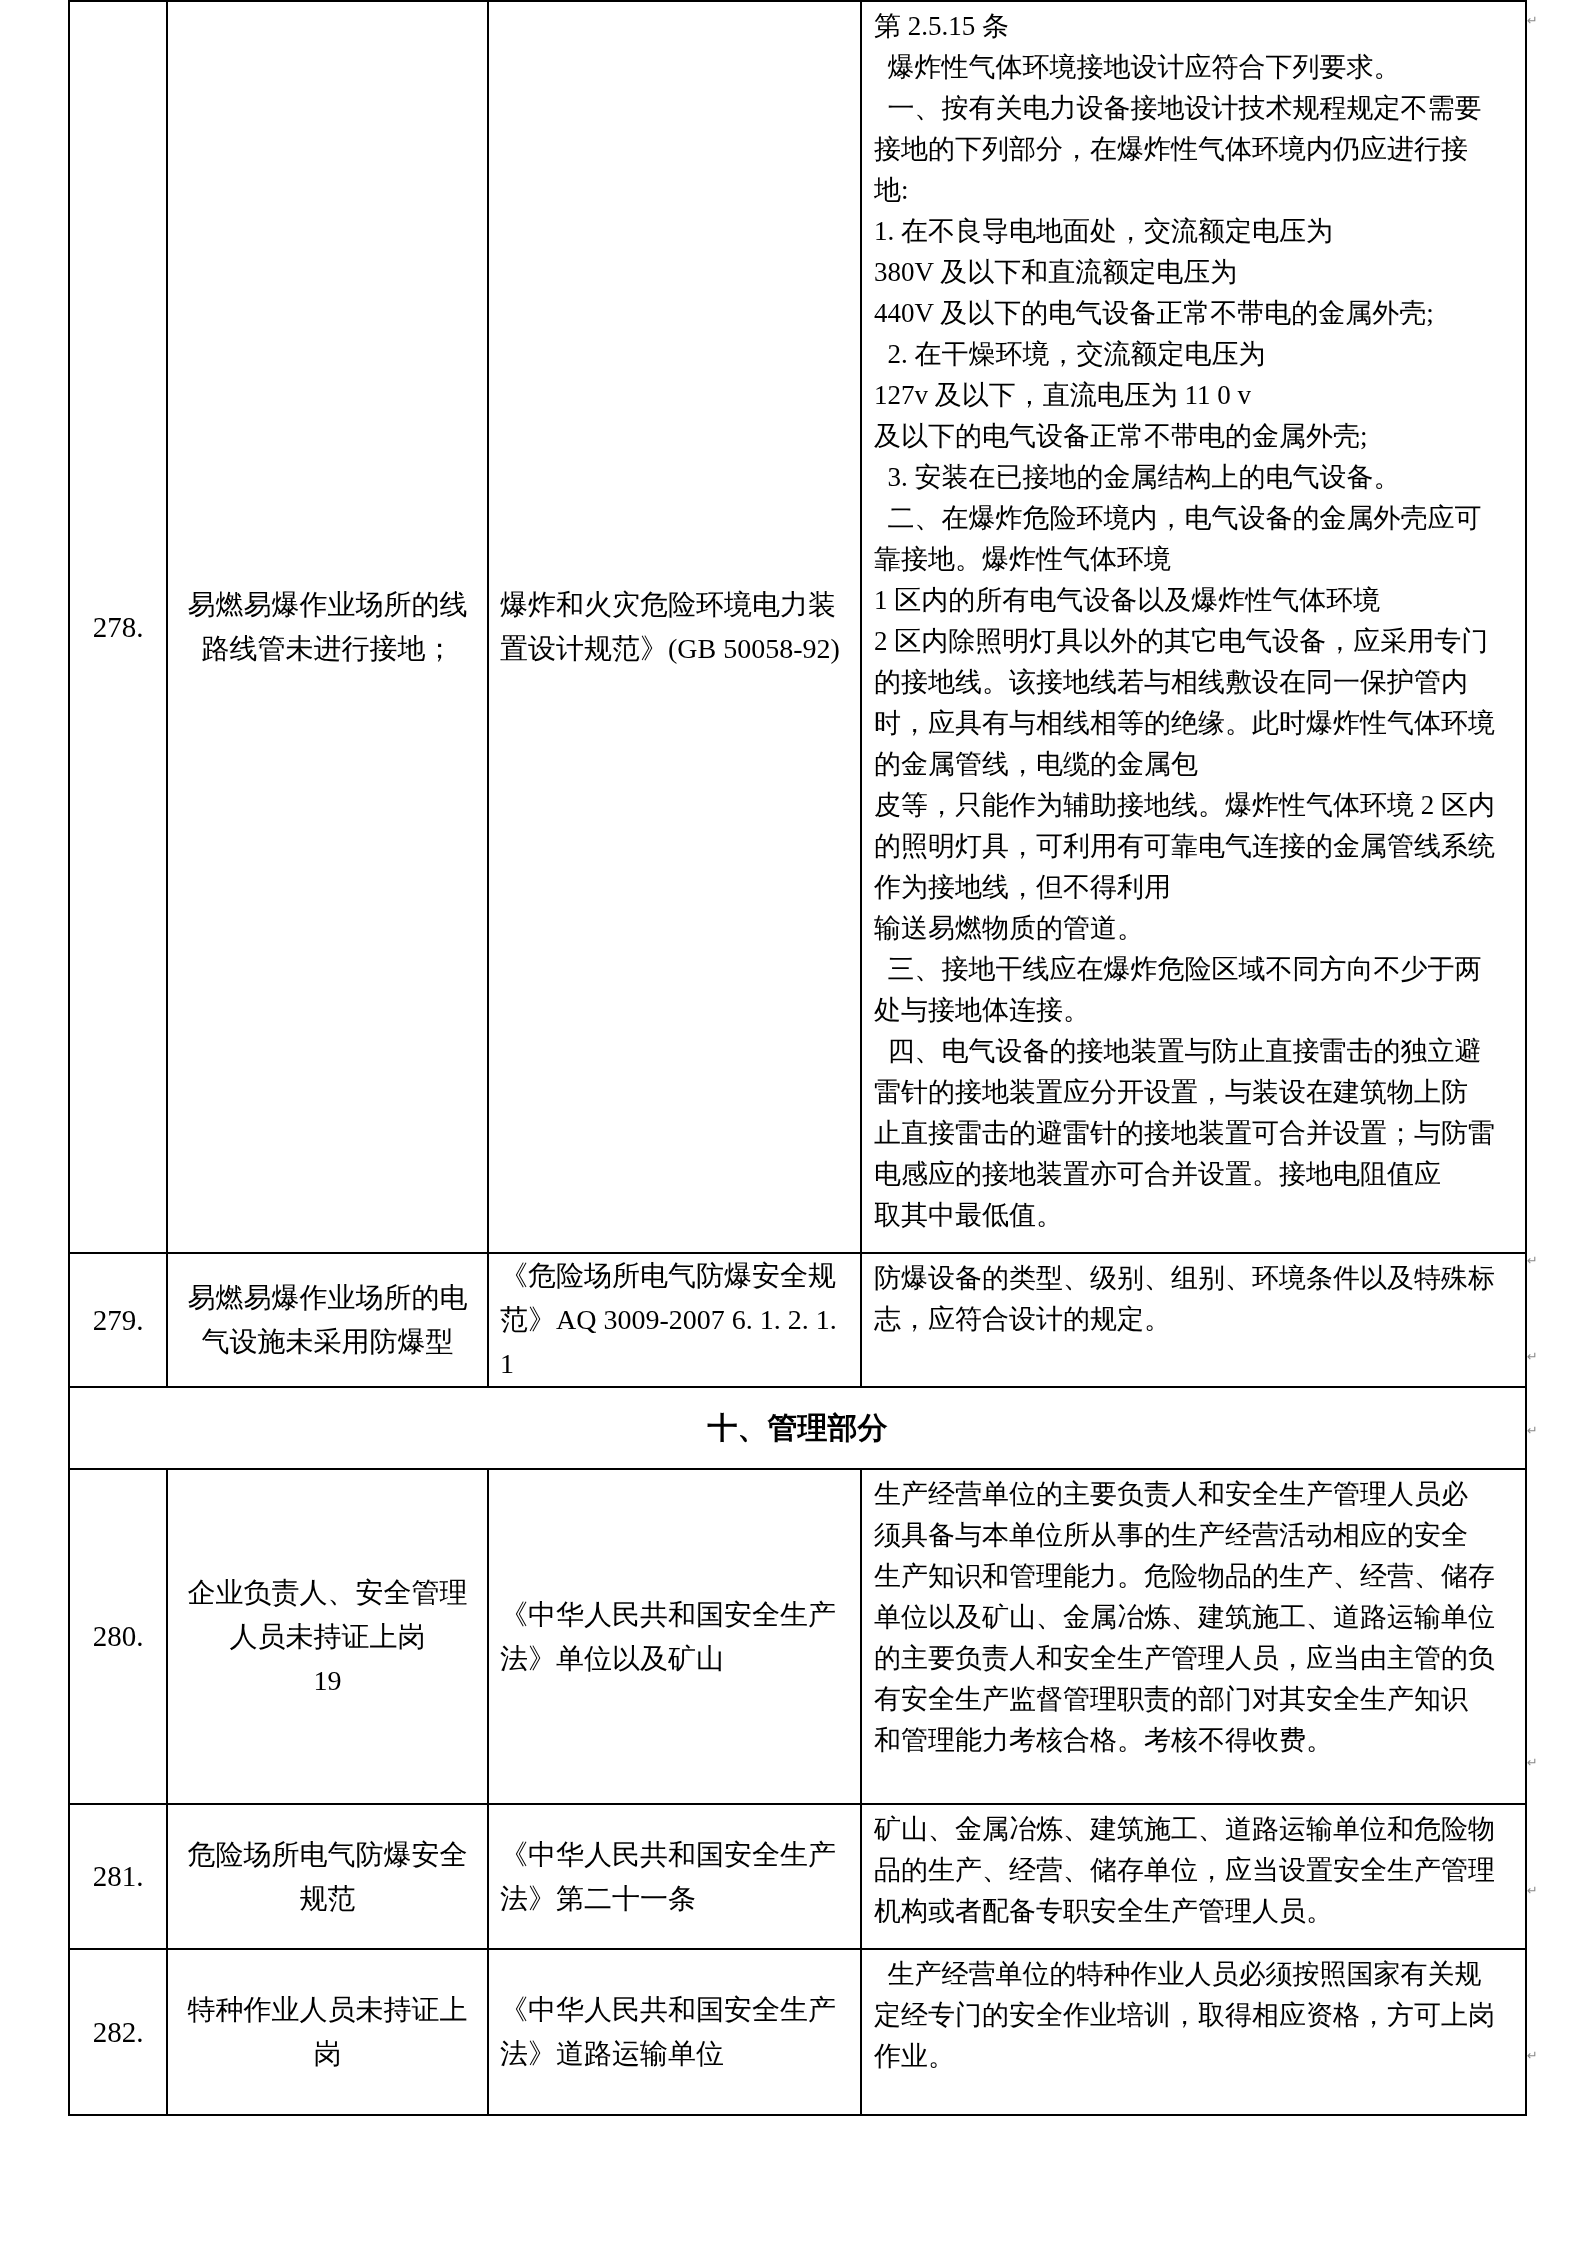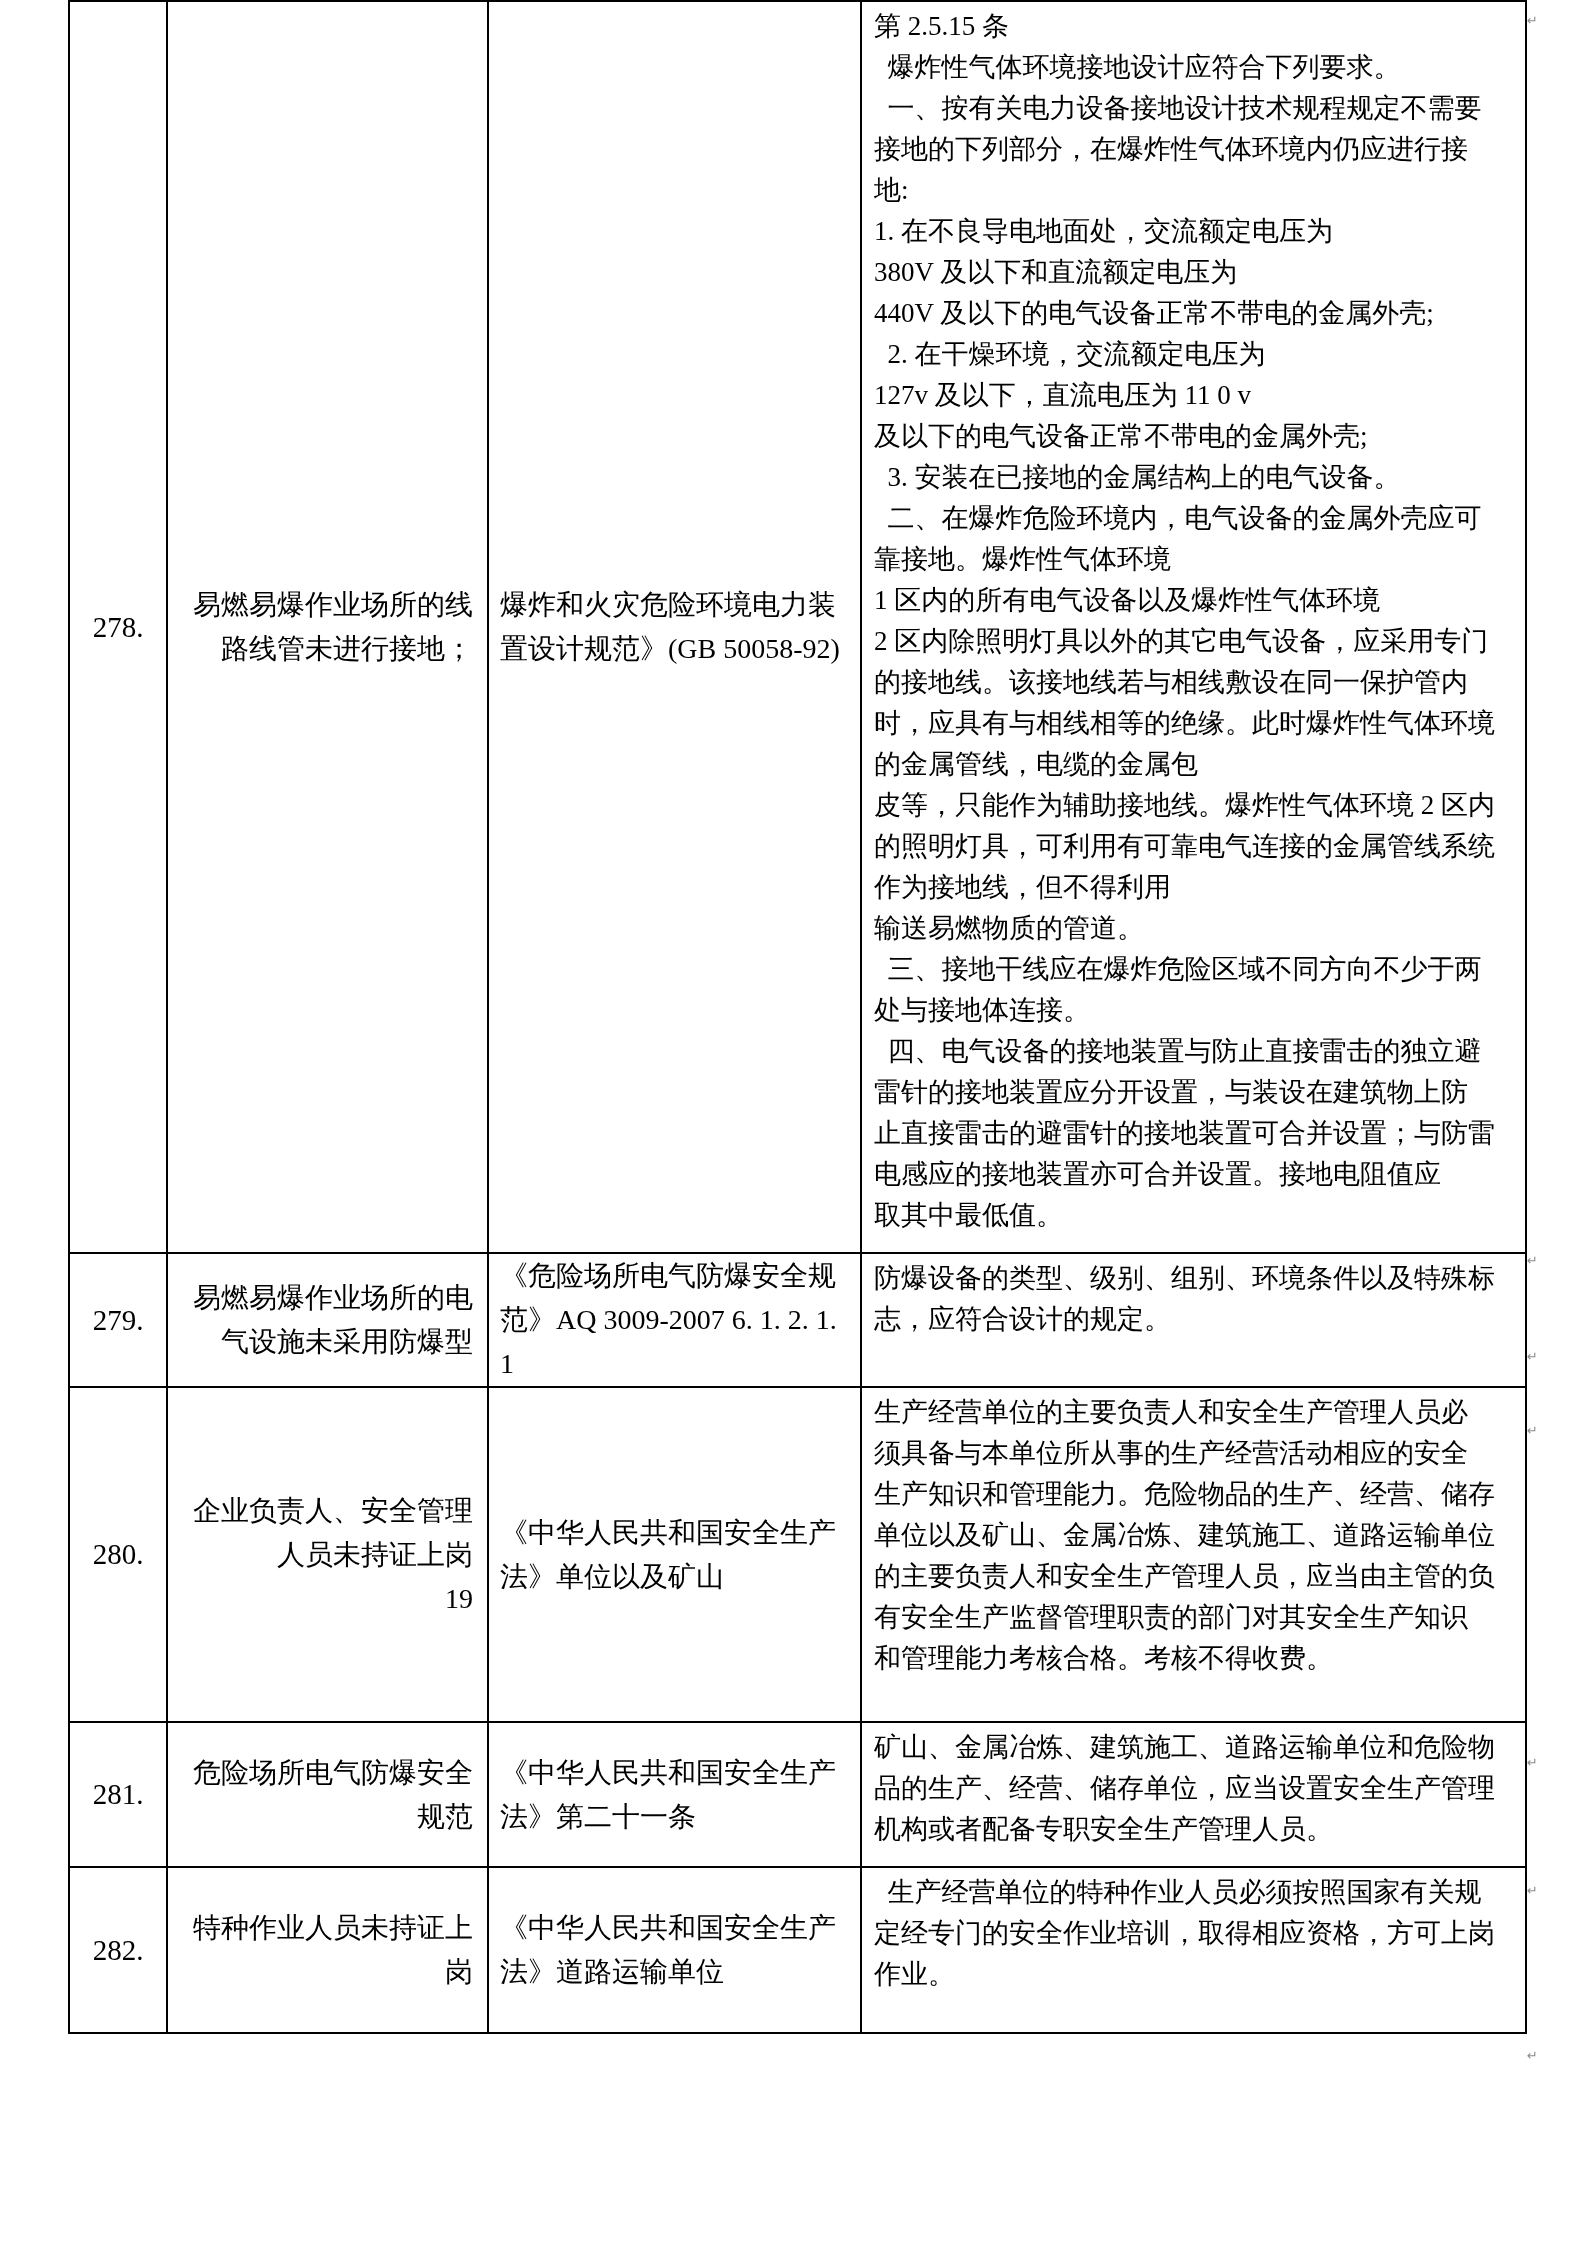--- a/index.html
+++ b/index.html
@@ -48,21 +48,21 @@
     font-size:29px;
     padding:0 2px;
     border-radius:29px;
   }
   td.desc{
     vertical-align:middle;
     font-size:28px;
     line-height:44px;
     padding:0 14px;
     white-space:pre-wrap;
-    text-align:right;
+    text-align:center;
   }
   td.reg{
     vertical-align:middle;
     font-size:28px;
     line-height:44px;
     padding:0 11px;
     white-space:pre-wrap;
     text-align:left;
     margin-left:8px;
   }
@@ -145,20 +145,23 @@
 电感应的接地装置亦可合并设置。接地电阻值应
 取其中最低值。</td>
       </tr>
       <tr class="r1">
         <td class="num">279.</td>
         <td class="desc">易燃易爆作业场所的电气设施未采用防爆型</td>
         <td class="reg">《危险场所电气防爆安全规范》AQ 3009-2007 6. 1. 2. 1. 1</td>
         <td class="content">防爆设备的类型、级别、组别、环境条件以及特殊标
 志，应符合设计的规定。</td>
       </tr>
+      <tr class="rh">
+        <td class="section" colspan="4">十、管理部分</td>
+      </tr>
       <tr class="r2">
         <td class="num">280.</td>
         <td class="desc">企业负责人、安全管理人员未持证上岗
 19</td>
         <td class="reg">《中华人民共和国安全生产法》单位以及矿山</td>
         <td class="content">生产经营单位的主要负责人和安全生产管理人员必
 须具备与本单位所从事的生产经营活动相应的安全
 生产知识和管理能力。危险物品的生产、经营、储存
 单位以及矿山、金属冶炼、建筑施工、道路运输单位
 的主要负责人和安全生产管理人员，应当由主管的负

